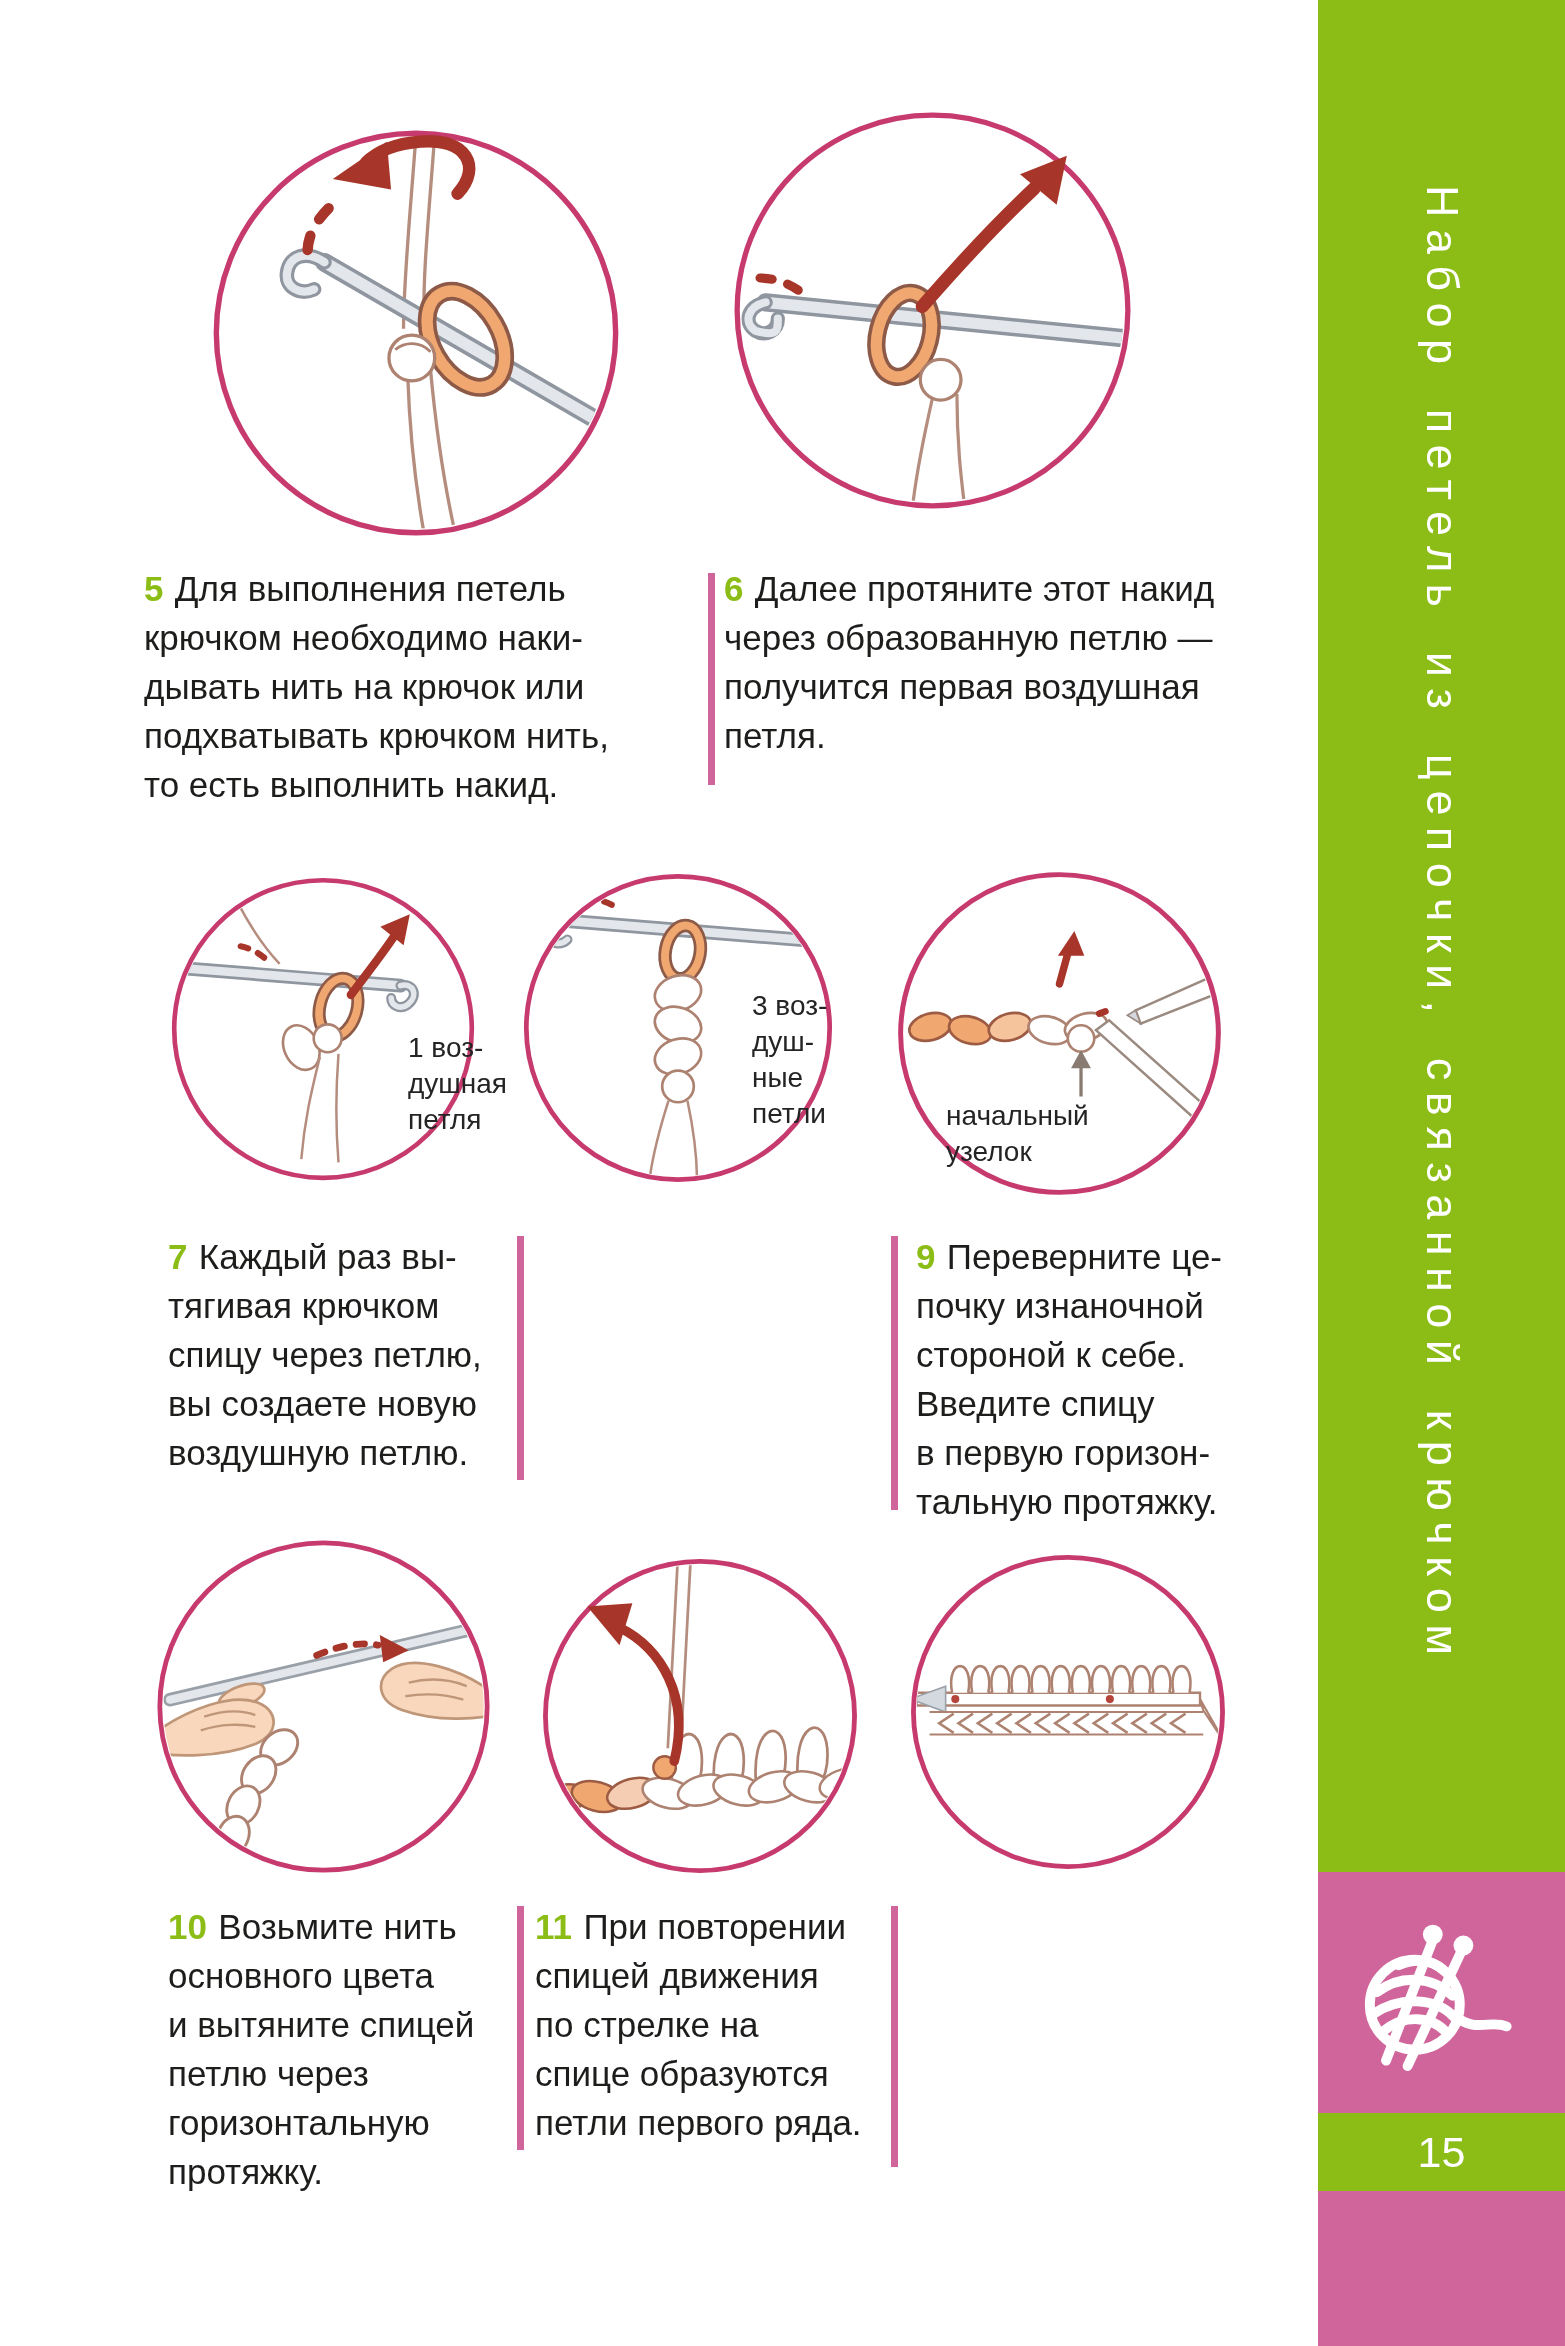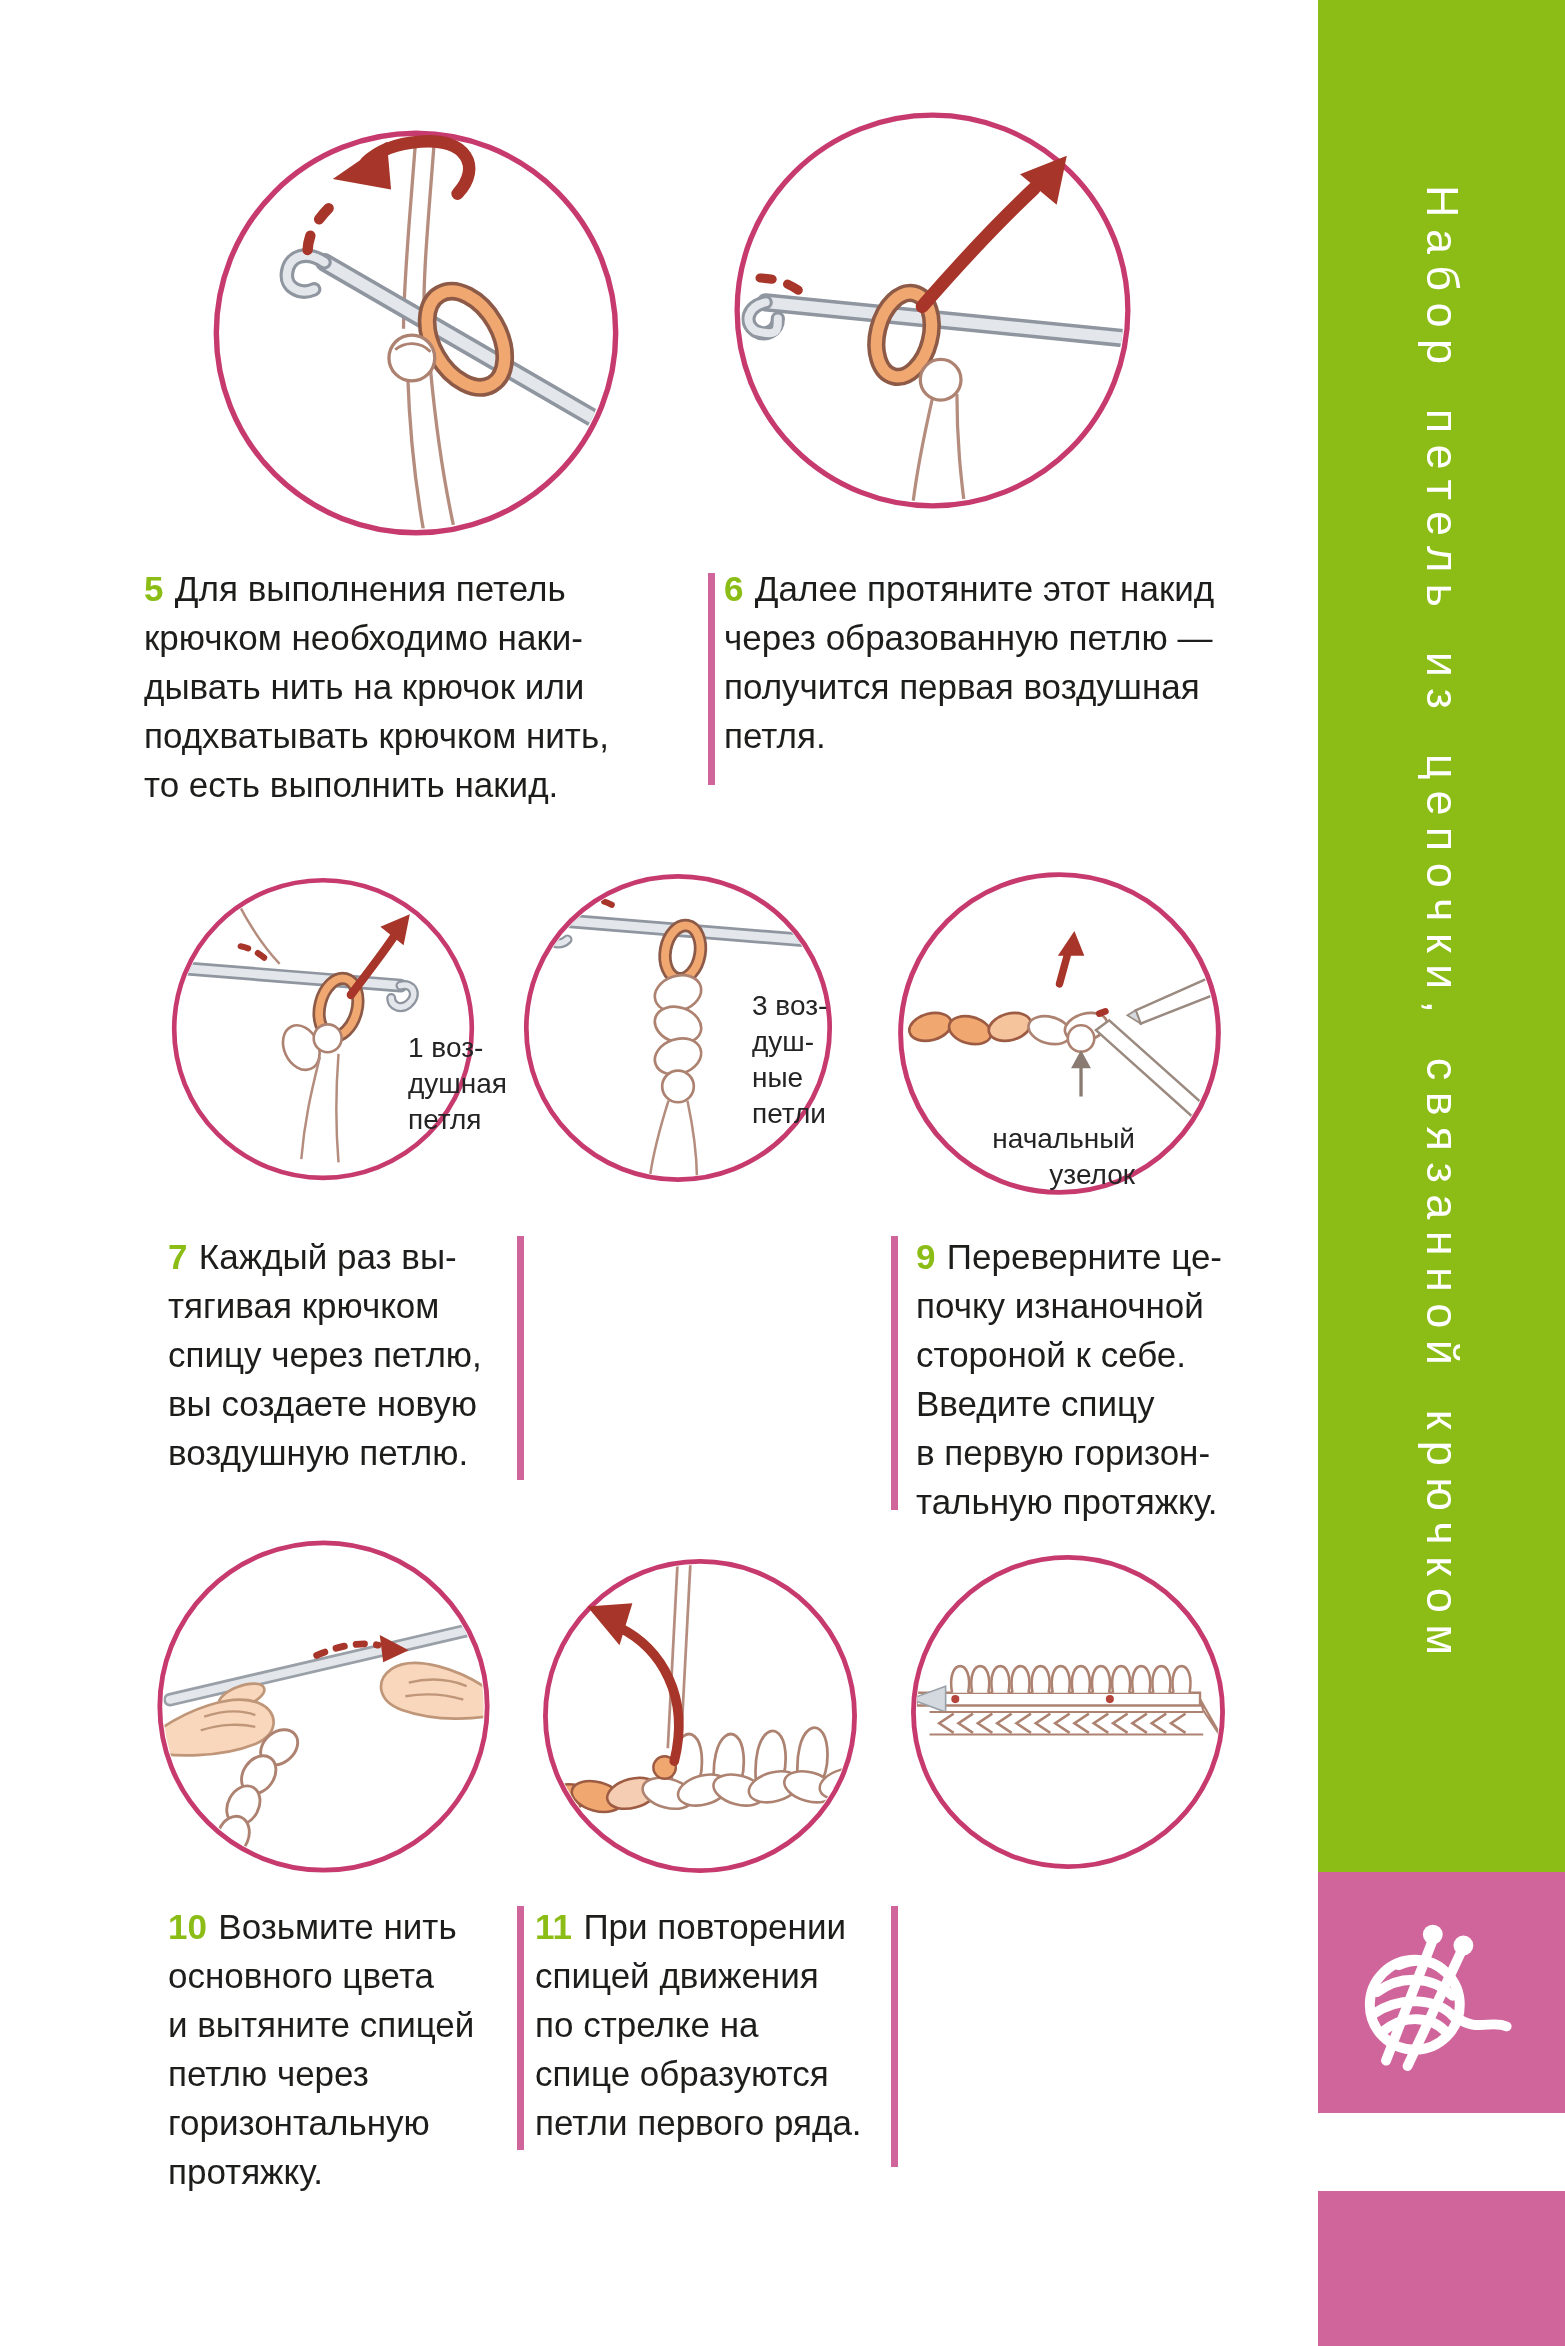--- a/index.html
+++ b/index.html
@@ -12,21 +12,21 @@
   .page{
     position:relative;width:1565px;height:2347px;background:#fff;
     overflow:hidden;font-family:"Liberation Sans",sans-serif;color:var(--text);
   }
   .step{position:absolute;font-size:35px;line-height:49px;}
   .step .num{color:var(--green);font-weight:bold;margin-right:11.4px;}
   .step .stext{white-space:pre-line;}
   .divider{position:absolute;width:6.6px;background:var(--pink);}
   .circ{position:absolute;overflow:visible;}
   .figlabel{position:absolute;font-size:28px;line-height:36px;white-space:pre-line;color:#242424;}
-  .figlabel.centered{text-align:right;margin-top:23px;}
+  .figlabel.centered{text-align:left;}
   .sb-green{position:absolute;left:1318px;top:0;width:247px;height:1872px;background:var(--green);}
   .sb-title{position:absolute;left:1318px;top:185px;width:247px;height:1675px;
     display:flex;justify-content:center;}
   .sb-title span{
     writing-mode:vertical-rl;text-orientation:mixed;color:#fff;
     font-size:45px;letter-spacing:11.4px;word-spacing:9.5px;white-space:nowrap;}
   .sb-pink1{position:absolute;left:1318px;top:1872px;width:247px;height:241px;background:var(--pink);}
   .sb-band{position:absolute;left:1318px;top:2113px;width:247px;height:78px;background:var(--green);
     color:#fff;display:flex;align-items:center;justify-content:center;font-size:43px;}
   .sb-pink2{position:absolute;left:1318px;top:2191px;width:247px;height:156px;background:var(--pink);}
@@ -332,16 +332,19 @@
       <path d="M23,61 C38,51 58,52 68,63"></path>
       <path d="M28,71 C40,61 56,62 64,72"></path>
       <path d="M37,34 C46,30 55,31 61,36"></path>
       <path d="M30,87 L56,20"></path>
       <path d="M42,90 L72,26"></path>
       <path d="M68,62 C80,72 88,64 97,68"></path>
     </g>
     <circle cx="56" cy="17" r="5.5" fill="#fff"></circle>
     <circle cx="73" cy="23" r="5.5" fill="#fff"></circle>
   </svg>
+  <div class="sb-band">
+    <span>15</span>
+  </div>
   <div class="sb-pink2"></div>
 
 </div>
 
 
 </body></html>

